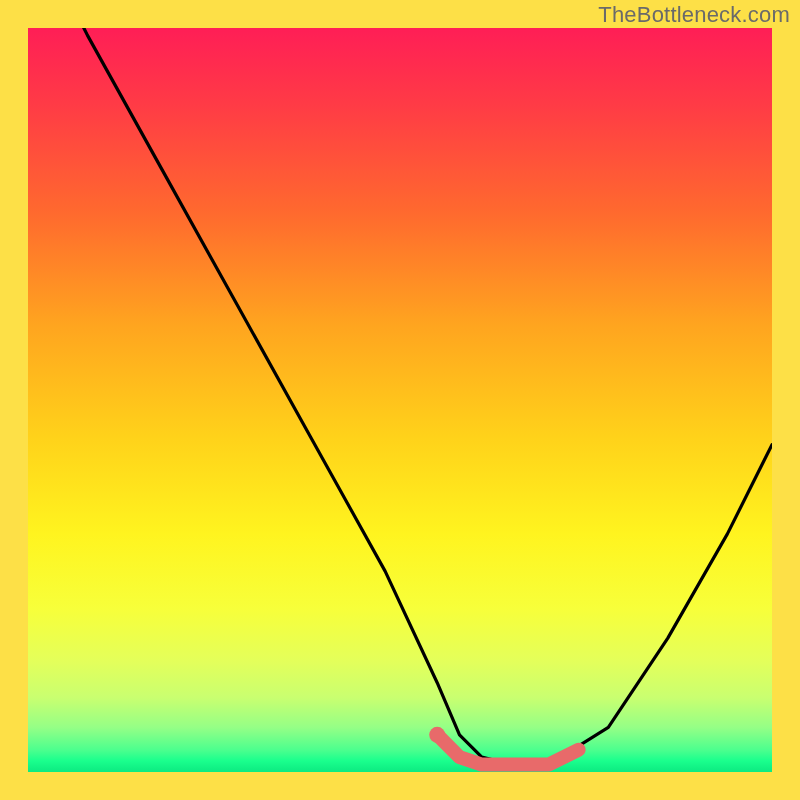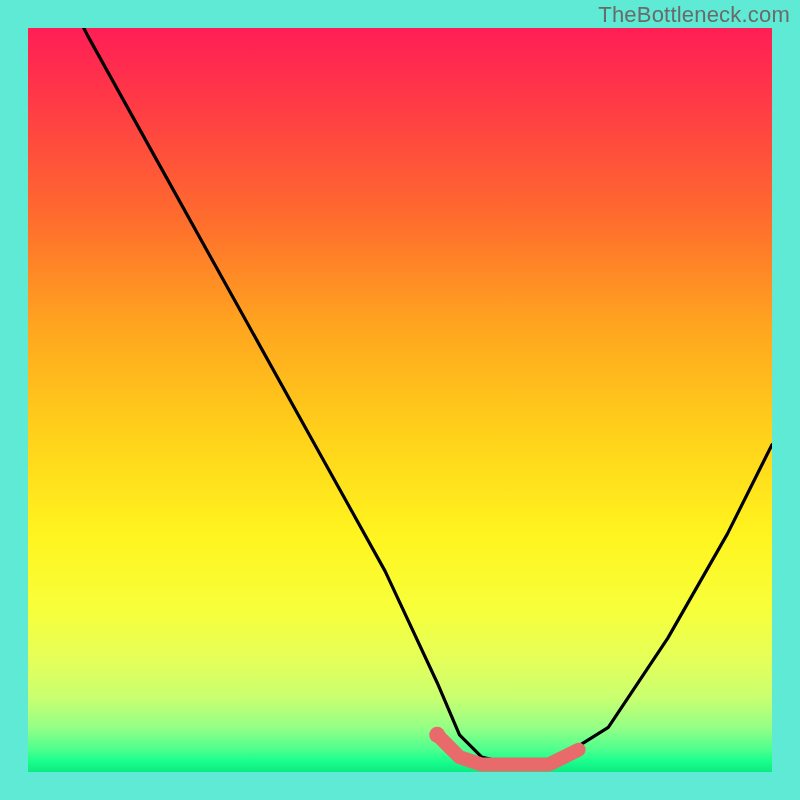--- a/index.html
+++ b/index.html
@@ -8,21 +8,21 @@
     width: 800px;
     height: 800px;
     background: #000;
     overflow: hidden;
     font-family: Arial, Helvetica, sans-serif;
   }
   .frame {
     position: relative;
     width: 800px;
     height: 800px;
-    background: #5eead4;
+    background: #fde047;
   }
   .watermark {
     position: absolute;
     top: 2px;
     right: 10px;
     color: #6a6a6a;
     font-size: 22px;
     font-weight: 500;
     letter-spacing: 0.2px;
     z-index: 20;

